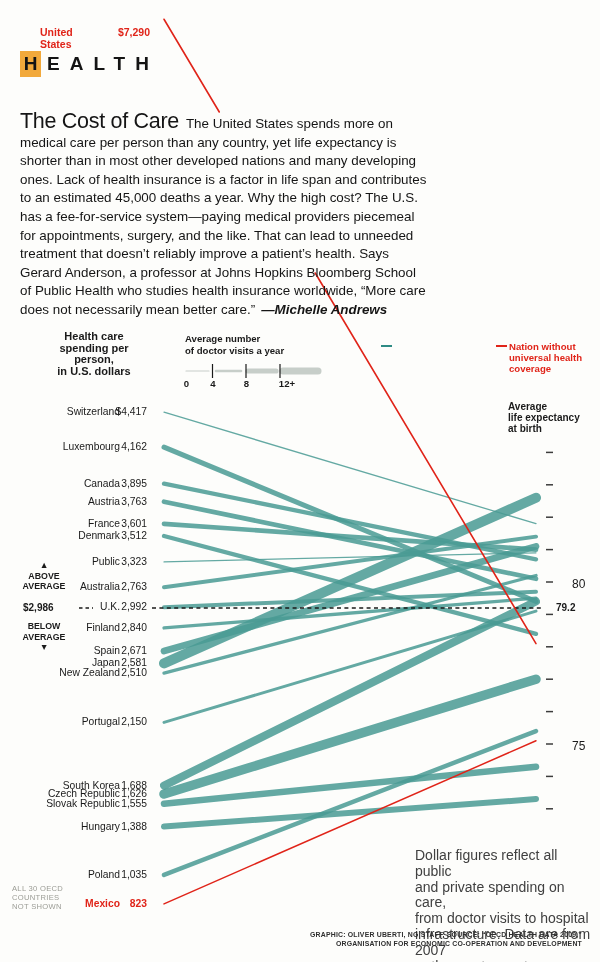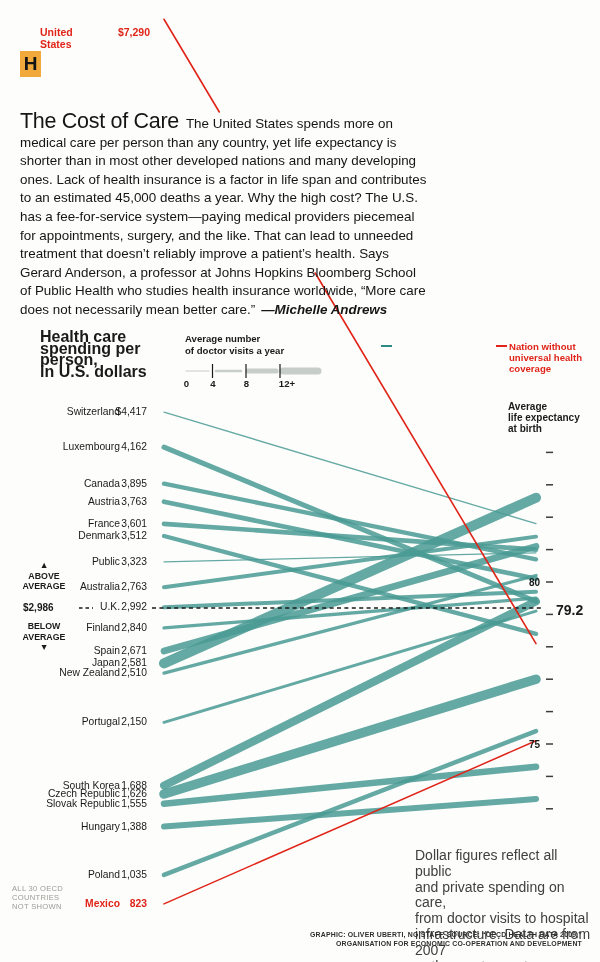--- a/index.html
+++ b/index.html
@@ -13,41 +13,41 @@
   #masthead{left:20px;top:51px;height:26px;display:flex;align-items:center;}
   .hbox{display:inline-flex;align-items:center;justify-content:center;width:21px;height:26px;
         background:#f2a93b;color:#141414;font-size:19px;font-weight:700;}
   .hrest{font-size:19px;font-weight:700;letter-spacing:10px;margin-left:6px;color:#141414;}
   
   #intro{left:20px;top:112px;width:408px;font-size:13.4px;line-height:18.6px;color:#151515;}
   #intro .t{font-size:21.5px;font-weight:400;letter-spacing:-0.3px;margin-right:7px;}
   #intro .attr{font-style:italic;font-weight:700;margin-left:6px;}
   
   .pre{white-space:pre-line;}
-  #spend-header{left:40px;top:331px;width:108px;text-align:left;font-size:16px;font-weight:700;line-height:11.5px;}
+  #spend-header{left:40px;top:331px;width:108px;text-align:center;font-size:11px;font-weight:700;line-height:11.5px;}
   #visits-header{left:185px;top:333px;font-size:9.6px;font-weight:700;line-height:11.5px;}
   .vlab{position:absolute;top:378px;transform:translateX(-50%);font-size:9.6px;font-weight:700;}
   #legend-with{left:394px;top:341px;width:110px;font-size:9.6px;font-weight:700;line-height:11px;color:#2e8b84;}
   #legend-without{left:509px;top:341px;width:80px;font-size:9.6px;font-weight:700;line-height:11px;color:#e02419;}
   .ldash{position:absolute;width:11px;height:2px;top:345px;}
   #dash-with{left:381px;background:#2e8b84;}
   #dash-without{left:496px;background:#e02419;}
   #le-header{left:508px;top:401px;font-size:10px;font-weight:700;line-height:11.2px;}
   
   #above-avg,#below-avg{left:14px;width:60px;text-align:center;font-size:8.8px;font-weight:700;line-height:10.5px;}
   #above-avg{top:560px;} #below-avg{top:621px;}
   #avg-value{left:23px;top:602px;font-size:10px;font-weight:700;}
   
   .row{position:absolute;left:0;height:12px;line-height:12px;font-size:10.3px;}
   .cname{position:absolute;left:0;width:120px;text-align:right;}
   .cval{position:absolute;left:114px;width:33px;text-align:right;}
   .row.red .cname,.row.red .cval{color:#e02419;font-weight:700;}
   
-  .tlab{position:absolute;left:529px;font-size:10px;font-weight:bold;}
-  .tlab.avg{left:556px;font-weight:700;font-size:14px;}
+  .tlab{position:absolute;left:572px;font-size:12px;}
+  .tlab.avg{left:556px;font-weight:700;font-size:10px;}
   
   #footnote{left:415px;top:848px;width:178px;font-size:14px;line-height:15.8px;color:#404040;}
   #not-shown{left:12px;top:884px;font-size:7.6px;line-height:9px;color:#9b9c95;letter-spacing:0.3px;}
   #credit{right:18px;top:930px;width:420px;text-align:right;font-size:6.9px;line-height:9px;
           color:#2e2e2e;letter-spacing:0.2px;font-weight:700;}
   svg#wires{position:absolute;left:0;top:0;z-index:1;}
   .txt{z-index:2;}
 </style>
 </head>
 <body>
@@ -100,20 +100,21 @@
       <line x1="280" y1="364" x2="280" y2="378" stroke="#1a1a1a" stroke-width="1.2" stroke-linecap="butt"></line>
     </svg>
 
   <div id="us-callout" class="abs txt">
     <span>United States</span>
     <span>$7,290</span>
   </div>
 
   <div id="masthead" class="abs txt">
     <span class="hbox">H</span>
+    <span class="hrest">EALTH</span>
   </div>
 
   <div id="intro" class="abs txt">
     <span class="t">The Cost of Care</span><span>The United States spends more on medical care per person than any country, yet life expectancy is shorter than in most other developed nations and many developing ones. Lack of health insurance is a factor in life span and contributes to an estimated 45,000 deaths a year. Why the high cost? The U.S. has a fee-for-service system—paying medical providers piecemeal for appointments, surgery, and the like. That can lead to unneeded treatment that doesn’t reliably improve a patient’s health. Says Gerard Anderson, a professor at Johns Hopkins Bloomberg School of Public Health who studies health insurance worldwide, “More care does not necessarily mean better care.”</span><span class="attr">—Michelle Andrews</span>
   </div>
 
   <div id="spend-header" class="abs txt pre">Health care
 spending per person,
 in U.S. dollars</div>
   <div id="visits-header" class="abs txt pre">Average number

